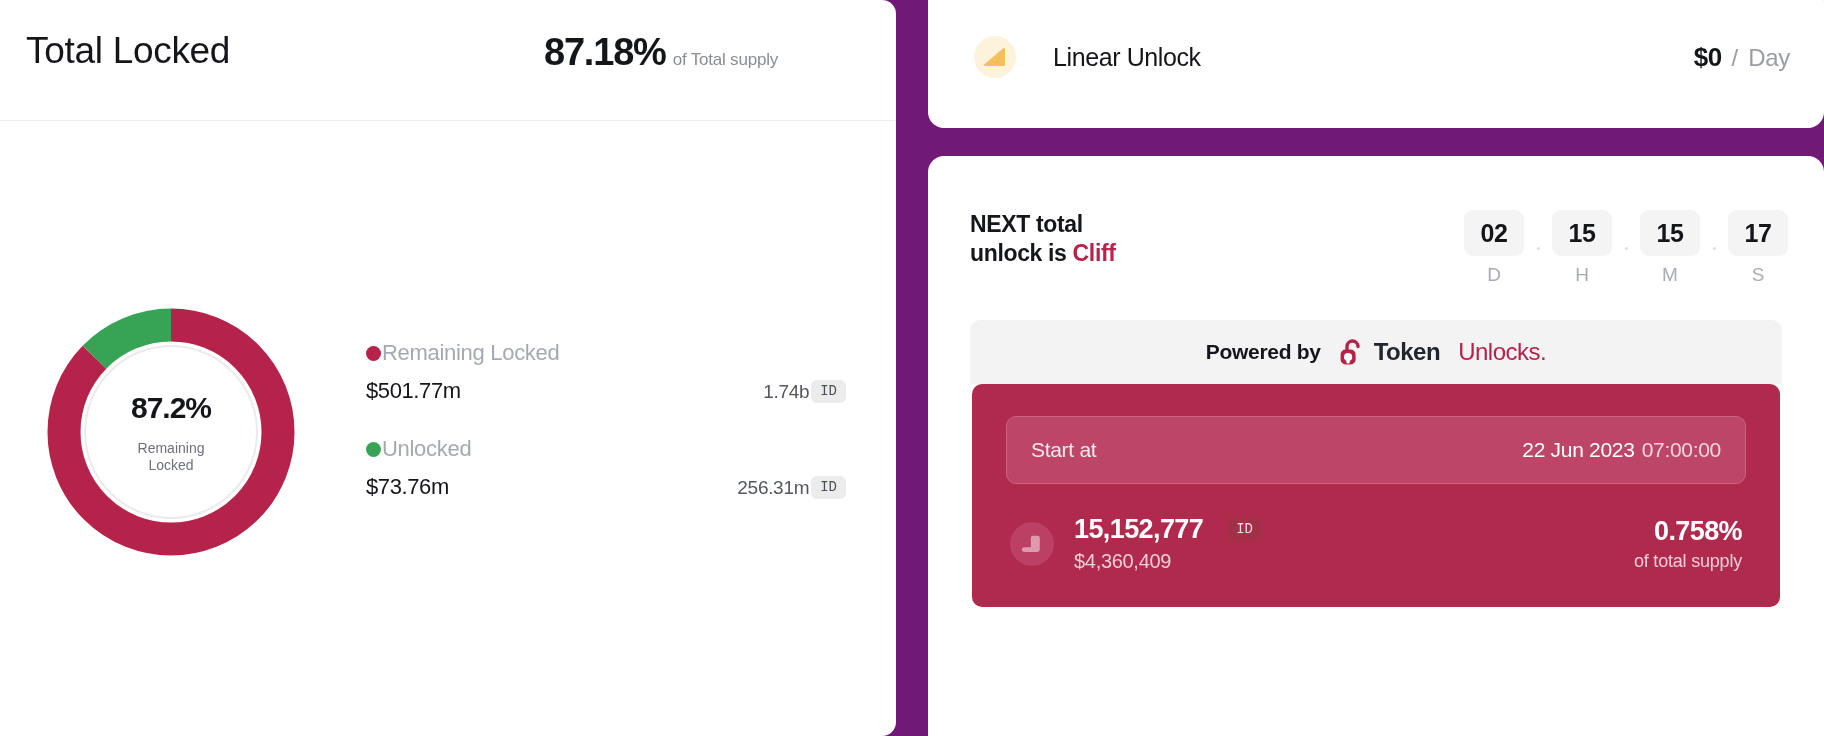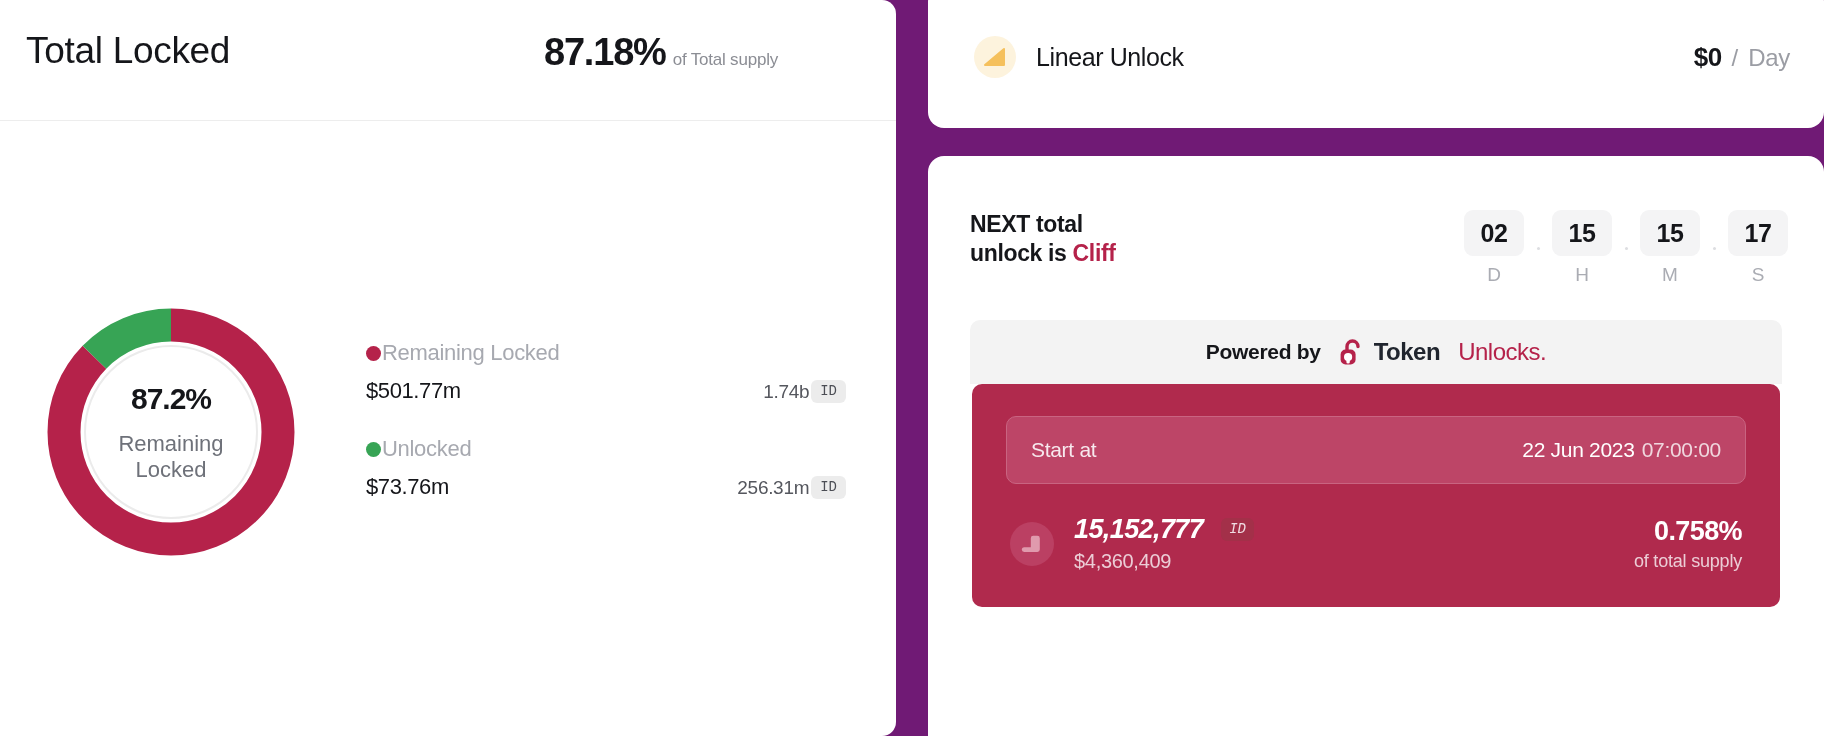--- a/index.html
+++ b/index.html
@@ -88,21 +88,21 @@
     pointer-events: none;
   }
   .donut-pct {
     font-size: 30px;
     font-weight: 700;
     color: #15161a;
     letter-spacing: -1px;
     line-height: 1.1;
   }
   .donut-sub {
-    font-size: 22px;
+    font-size: 14px;
     color: #6e7179;
     line-height: 1.16;
     text-align: center;
     margin-top: 16px;
   }
 
   
   .legend {
     position: absolute;
     left: 366px;
@@ -179,21 +179,21 @@
     position: absolute;
     left: 0; top: 14px;
     width: 100%; height: 114px;
     display: flex;
     align-items: center;
     padding: 0 34px 0 46px;
   }
   .linear-left {
     display: flex;
     align-items: center;
-    gap: 20px;
+    gap: 37px;
   }
   .ramp-badge {
     width: 42px;
     height: 42px;
     border-radius: 50%;
     background: #fdf3dd;
     display: flex;
     align-items: center;
     justify-content: center;
     flex: none;
@@ -366,22 +366,21 @@
     display: flex;
     align-items: center;
     justify-content: center;
     flex: none;
     margin-right: 20px;
   }
   .unlock-amounts { display: flex; flex-direction: column; gap: 5px; }
   .amount-line {
     display: flex;
     align-items: center;
-    gap: 18px;
-    font-style: italic;
+    gap: 25px;
   }
   .amount-num {
     font-size: 27px;
     font-weight: 700;
     color: #ffffff;
     letter-spacing: -0.6px;
   }
   .tag-id-dark {
     background: #a33049;
     color: #f1dde3;

